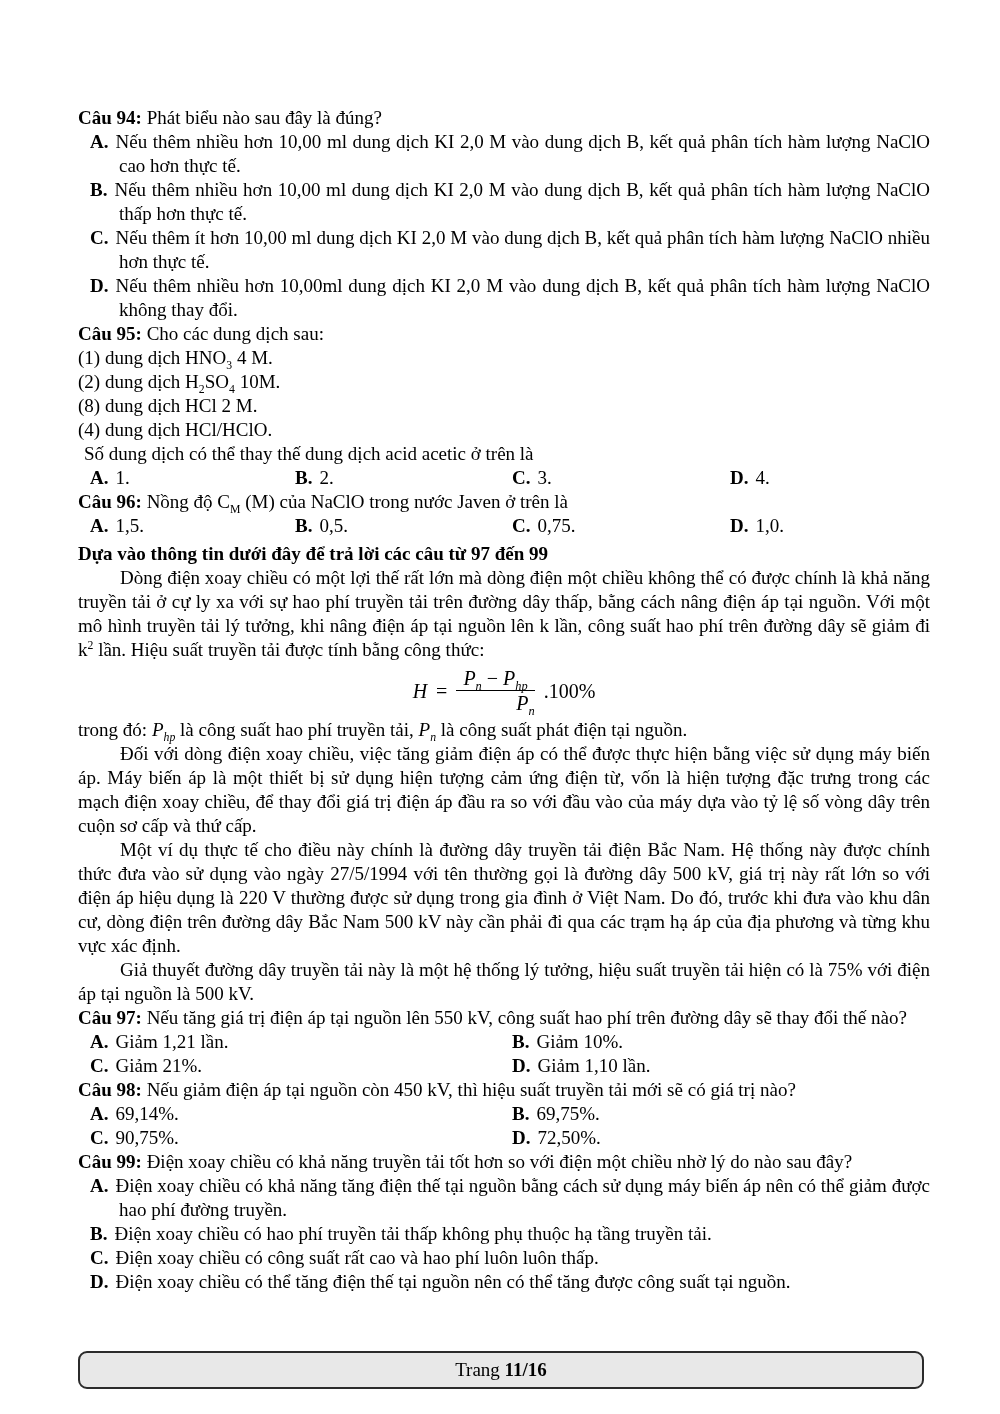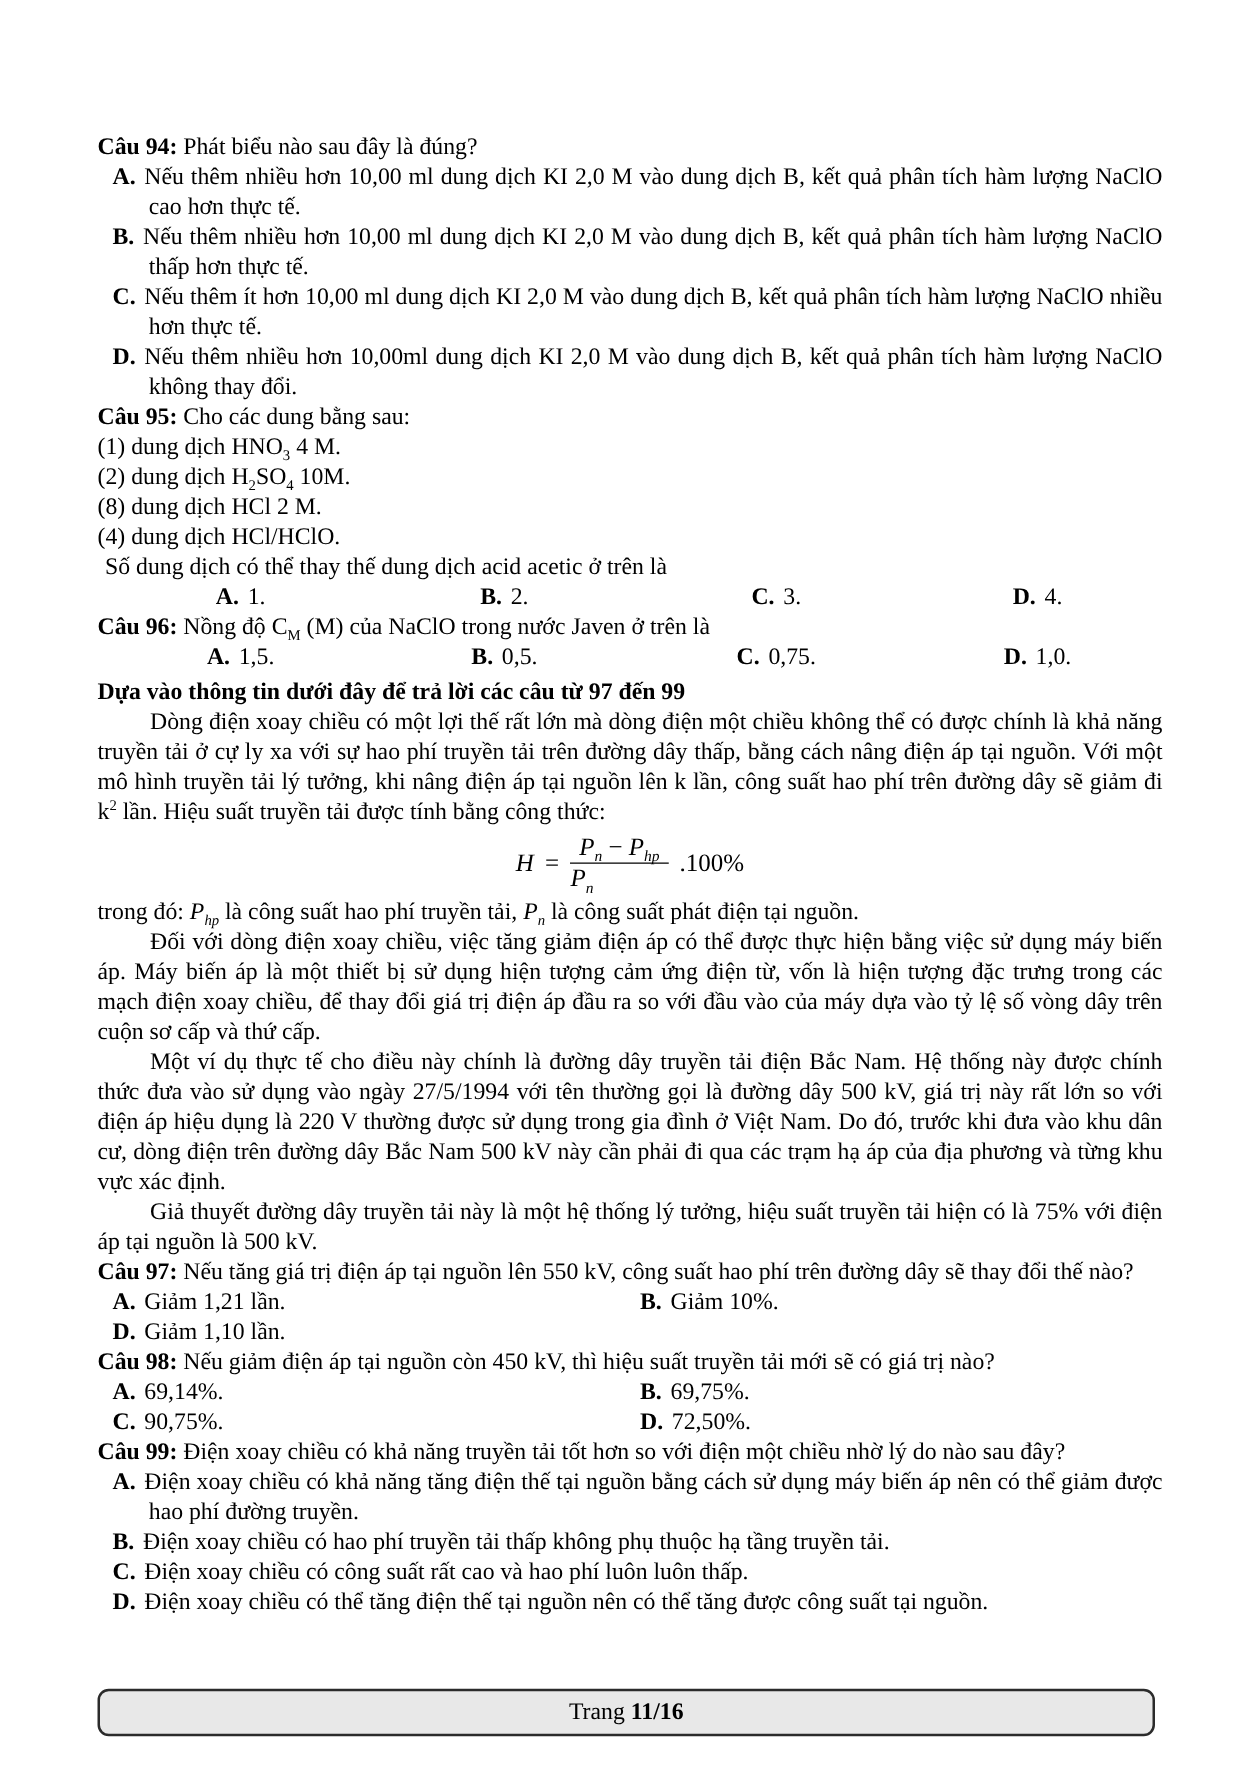--- a/index.html
+++ b/index.html
@@ -10,32 +10,32 @@
     overflow:hidden;
   }
   .content { position:absolute; top:106px; left:78px; width:852px; }
   .b { font-weight:bold; }
   .it { font-style:italic; }
   .line { text-align:justify; }
   .ltr { font-weight:bold; padding-right:7px; }
   .opt-hang { margin-left:41px; text-indent:-29px; text-align:justify; }
   .q95-item { }
   .stem2 { padding-left:6px; }
-  .opts4 { display:grid; grid-template-columns:205px 217px 218px 1fr; padding-left:12px;text-align:center; }
+  .opts4 { display:grid; grid-template-columns:205px 217px 218px 1fr; padding-left:12px; }
   .opts2 { display:grid; grid-template-columns:422px 1fr; padding-left:12px; }
   .section-heading { font-weight:bold; margin-top:4px; }
   .para { text-indent:42px; text-align:justify; }
   .para-noindent { text-align:justify; }
   sub { font-size:0.62em; line-height:0; }
   sup { font-size:0.62em; line-height:0; }
   .formula-row {
     display:flex; justify-content:center; align-items:center;
     gap:9px; margin:5px 0 4px 0; font-size:20px;
   }
-  .frac { display:inline-flex; flex-direction:column; align-items:flex-start; line-height:22px; }
+  .frac { display:inline-flex; flex-direction:column; align-items:flex-end; line-height:22px; }
   .frac .num { border-bottom:1.4px solid #000; padding:0 7px 1px 7px; }
   .frac .den { padding-top:1px; }
   .footer {
     position:absolute; left:78px; right:76px; bottom:25px; height:34px;
     background:#e8e8e8; border:2px solid #2b2b2b; border-radius:9px;
     display:flex; align-items:center; justify-content:center;
     font-size:19px;
   }
 </style>
 </head>
@@ -48,21 +48,21 @@
       <span class="b">Câu 94:</span>
       <span>Phát biểu nào sau đây là đúng?</span>
     </div>
     <div class="opt-hang"><span class="ltr">A.</span><span>Nếu thêm nhiều hơn 10,00 ml dung dịch KI 2,0 M vào dung dịch B, kết quả phân tích hàm lượng NaClO cao hơn thực tế.</span></div>
     <div class="opt-hang"><span class="ltr">B.</span><span>Nếu thêm nhiều hơn 10,00 ml dung dịch KI 2,0 M vào dung dịch B, kết quả phân tích hàm lượng NaClO thấp hơn thực tế.</span></div>
     <div class="opt-hang"><span class="ltr">C.</span><span>Nếu thêm ít hơn 10,00 ml dung dịch KI 2,0 M vào dung dịch B, kết quả phân tích hàm lượng NaClO nhiều hơn thực tế.</span></div>
     <div class="opt-hang"><span class="ltr">D.</span><span>Nếu thêm nhiều hơn 10,00ml dung dịch KI 2,0 M vào dung dịch B, kết quả phân tích hàm lượng NaClO không thay đổi.</span></div>
 
     <div class="line">
       <span class="b">Câu 95:</span>
-      <span>Cho các dung bằng sau:</span>
+      <span>Cho các dung dịch sau:</span>
     </div>
     <div class="q95-item"><span>(1) dung dịch HNO</span><sub>3</sub><span> 4 M.</span></div>
     <div class="q95-item"><span>(2) dung dịch H</span><sub>2</sub><span>SO</span><sub>4</sub><span> 10M.</span></div>
     <div class="q95-item"><span>(8) dung dịch HCl 2 M.</span></div>
     <div class="q95-item"><span>(4) dung dịch HCl/HClO.</span></div>
     <div class="stem2">Số dung dịch có thể thay thế dung dịch acid acetic ở trên là</div>
     <div class="opts4">
       <span><span class="ltr">A.</span><span>1.</span></span>
       <span><span class="ltr">B.</span><span>2.</span></span>
       <span><span class="ltr">C.</span><span>3.</span></span>
@@ -98,20 +98,21 @@
     <div class="para">Một ví dụ thực tế cho điều này chính là đường dây truyền tải điện Bắc Nam. Hệ thống này được chính thức đưa vào sử dụng vào ngày 27/5/1994 với tên thường gọi là đường dây 500 kV, giá trị này rất lớn so với điện áp hiệu dụng là 220 V thường được sử dụng trong gia đình ở Việt Nam. Do đó, trước khi đưa vào khu dân cư, dòng điện trên đường dây Bắc Nam 500 kV này cần phải đi qua các trạm hạ áp của địa phương và từng khu vực xác định.</div>
     <div class="para">Giả thuyết đường dây truyền tải này là một hệ thống lý tưởng, hiệu suất truyền tải hiện có là 75% với điện áp tại nguồn là 500 kV.</div>
 
     <div class="line">
       <span class="b">Câu 97:</span>
       <span>Nếu tăng giá trị điện áp tại nguồn lên 550 kV, công suất hao phí trên đường dây sẽ thay đổi thế nào?</span>
     </div>
     <div class="opts2">
       <span><span class="ltr">A.</span><span>Giảm 1,21 lần.</span></span>
       <span><span class="ltr">B.</span><span>Giảm 10%.</span></span>
+      <span><span class="ltr">C.</span><span>Giảm 21%.</span></span>
       <span><span class="ltr">D.</span><span>Giảm 1,10 lần.</span></span>
     </div>
 
     <div class="line">
       <span class="b">Câu 98:</span>
       <span>Nếu giảm điện áp tại nguồn còn 450 kV, thì hiệu suất truyền tải mới sẽ có giá trị nào?</span>
     </div>
     <div class="opts2">
       <span><span class="ltr">A.</span><span>69,14%.</span></span>
       <span><span class="ltr">B.</span><span>69,75%.</span></span>

